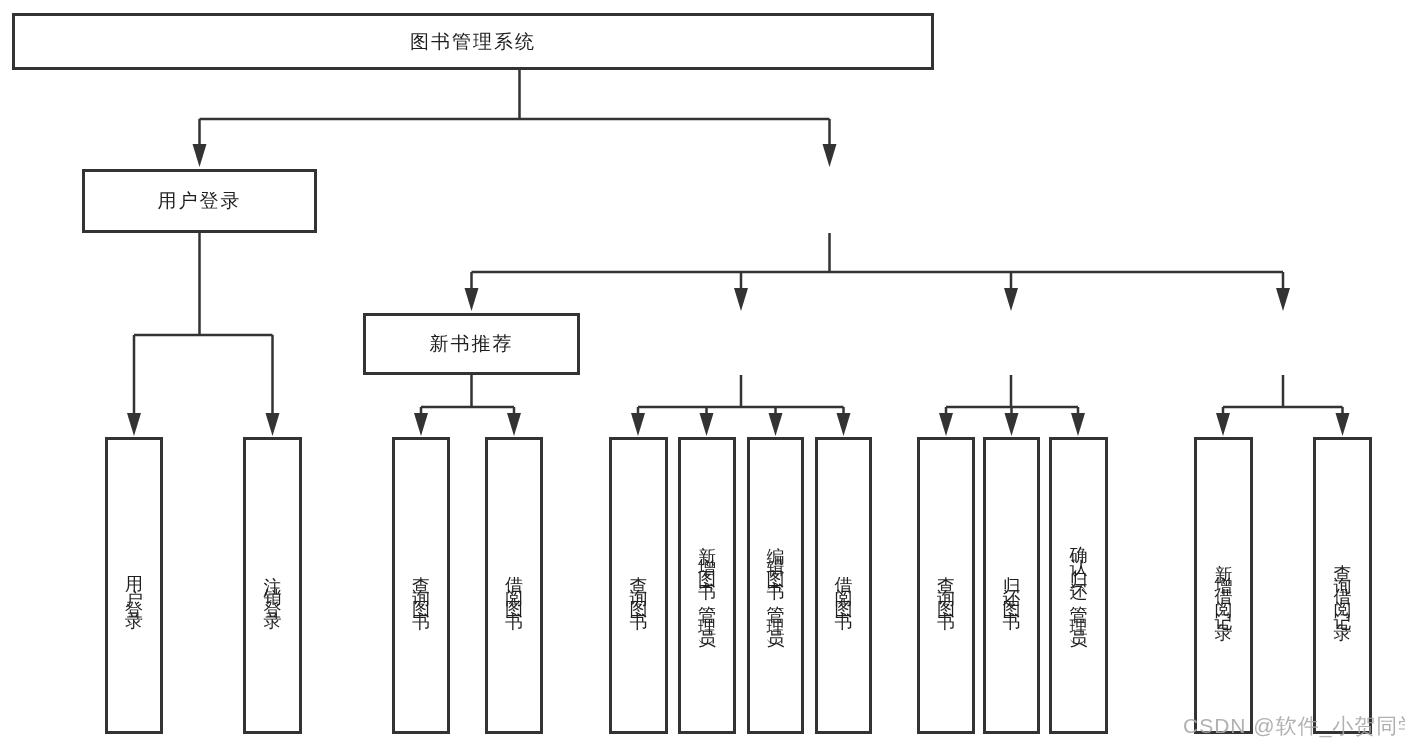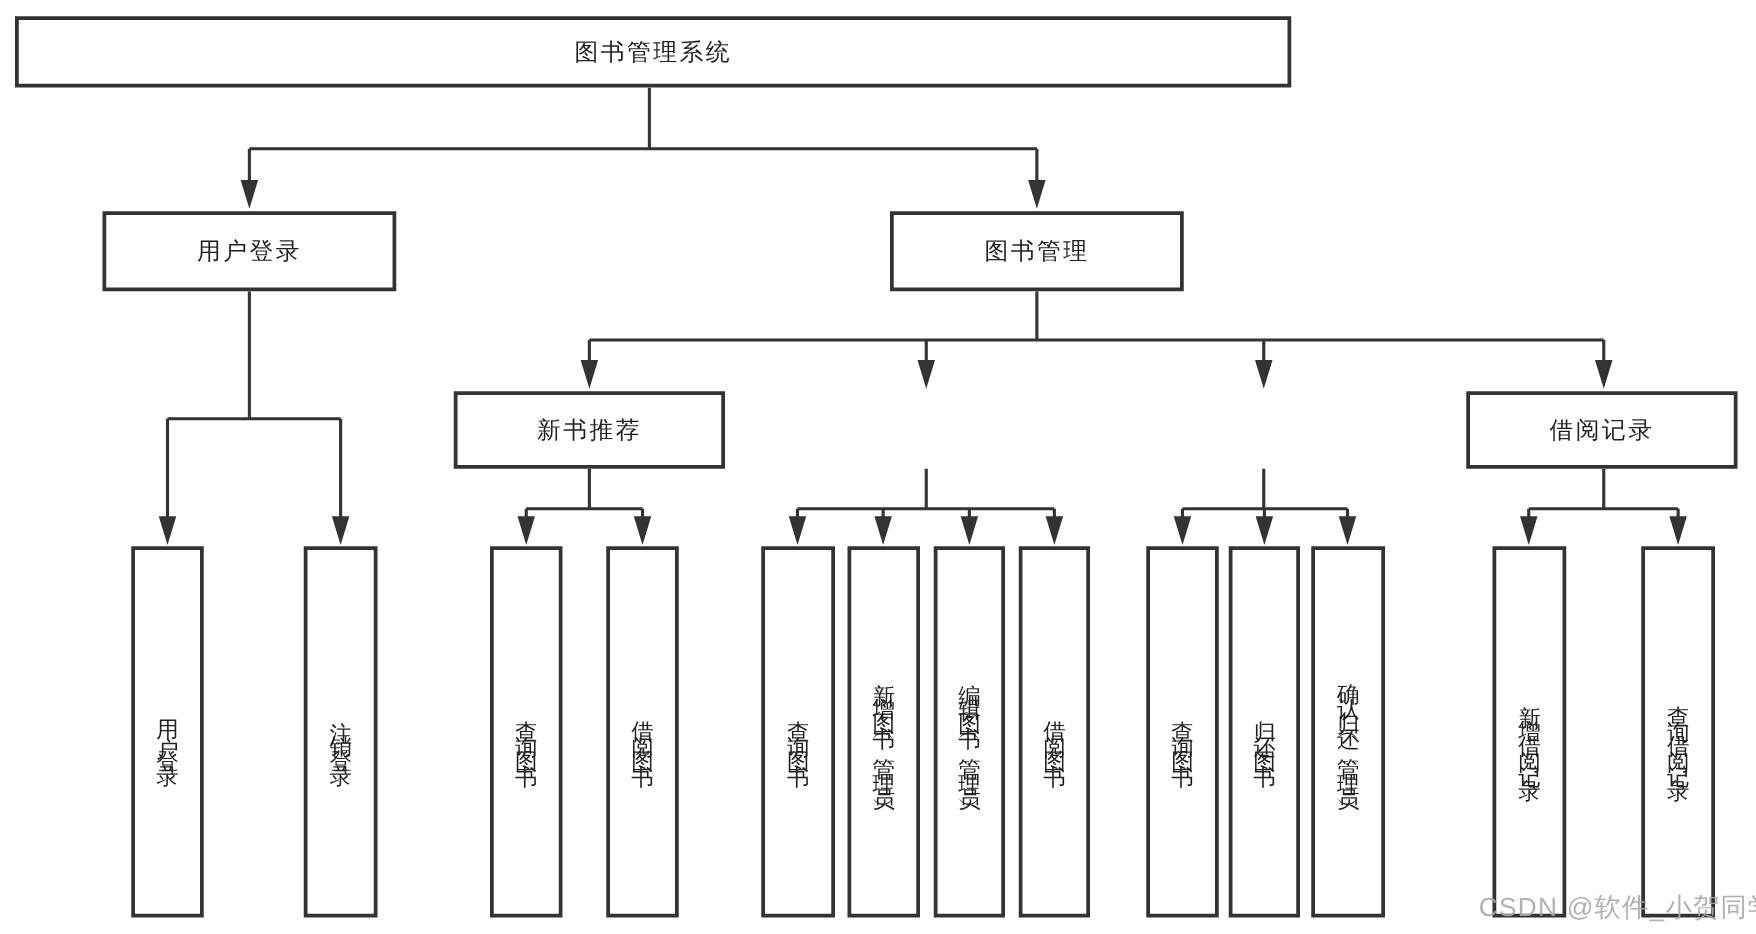--- a/index.html
+++ b/index.html
@@ -101,27 +101,25 @@
 
     <g stroke="#333333" stroke-width="2.5" fill="none">
       <path d="M1283 375 V407 M1223 407 H1342.5 M1223 407 V414 M1342.5 407 V414"></path>
     </g>
     <g fill="#333333" stroke="none">
       <polygon points="1216,413 1230,413 1223,436"></polygon>
       <polygon points="1335.5,413 1349.5,413 1342.5,436"></polygon>
     </g>
   </svg>
 
-  <div class="node hbox" style="left:12px;top:13px;width:1021px;height:57px;">图书管理系统</div>
+  <div class="node hbox" style="left:12px;top:13px;width:922px;height:57px;">图书管理系统</div>
 
   <div class="node hbox" style="left:82px;top:169px;width:235px;height:64px;">用户登录</div>
-  <div class="node hbox" style="left:712px;top:169px;width:235px;height:64px;">图书管理</div>
 
   <div class="node hbox" style="left:363px;top:313px;width:217px;height:62px;">新书推荐</div>
-  <div class="node hbox" style="left:1173px;top:313px;width:217px;height:62px;">借阅记录</div>
 
   <div class="node vbox" style="left:105px;top:437px;width:58px;height:297px;">
     <span class="vtext">用户登录</span>
   </div>
   <div class="node vbox" style="left:243px;top:437px;width:59px;height:297px;">
     <span class="vtext">注销登录</span>
   </div>
 
   <div class="node vbox" style="left:392px;top:437px;width:58px;height:297px;">
     <span class="vtext">查询图书</span>

